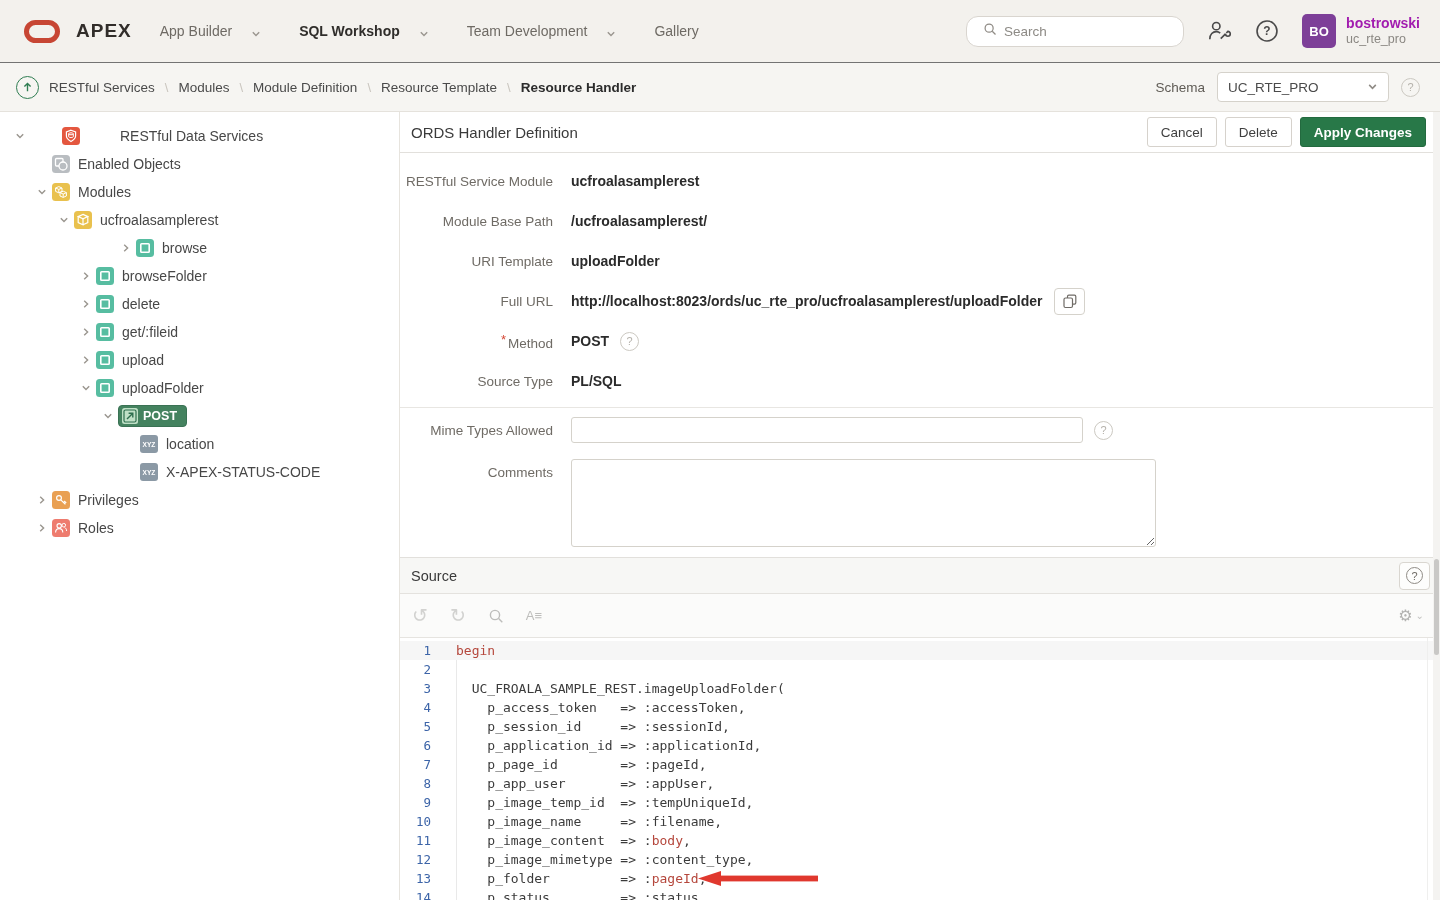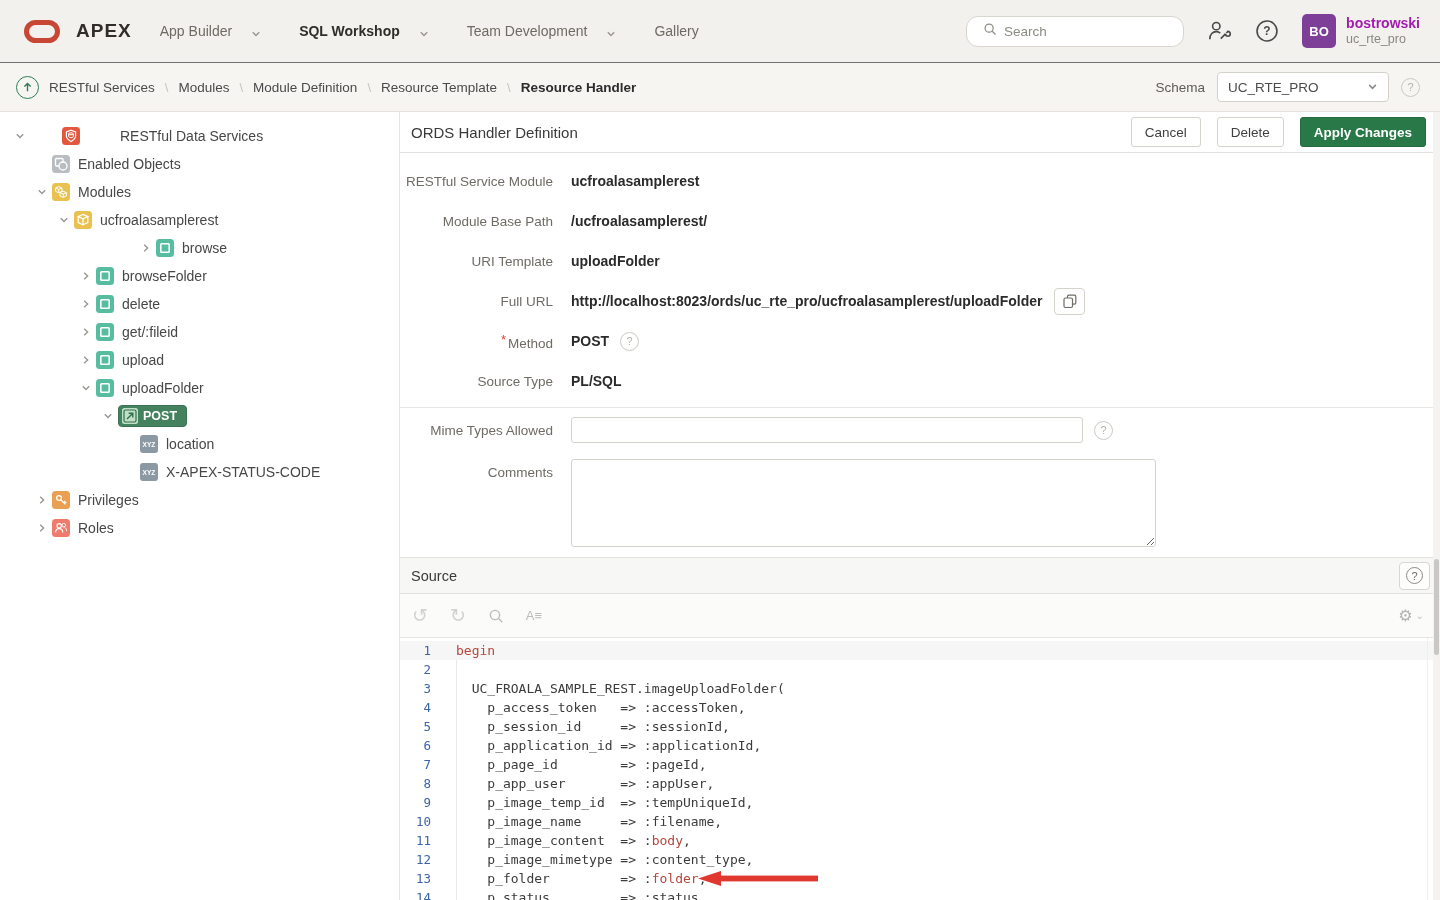--- a/index.html
+++ b/index.html
@@ -63,21 +63,21 @@
   .tree-ico { width:18px; height:18px; flex:none; margin-right:8px; }
   .tree-ico svg { display:block; }
   .post-badge { display:inline-flex; align-items:center; gap:5px; background:#44825f;
     border:1px solid #3a7254; border-radius:4px; padding:2px 9px 2px 3px; }
   .post-badge .pb-label { color:#fff; font-weight:bold; font-size:12.5px; }
 
   
   .region-header { height:41px; display:flex; align-items:center; padding:0 14px 0 11px;
     border-bottom:1px solid #e2e0dc; }
   .region-title { font-size:15px; font-weight:normal; color:#3a3a3a; }
-  .region-buttons { margin-left:auto; display:flex; align-items:center; gap:16px; }
+  .region-buttons { margin-left:auto; display:flex; align-items:center; gap:8px; }
   .btn { height:30px; padding:0 13px; border-radius:3px; font-size:13.5px; cursor:pointer;
     font-family:"Liberation Sans", sans-serif; }
   .btn.plain { background:#fff; border:1px solid #d6d2cc; color:#3f3f3f; }
   .btn.primary { background:#287848; border:1px solid #236a3f; color:#fff; font-weight:bold; }
 
   
   .fields { padding:8px 0 6px 0; border-bottom:1px solid #e8e6e2; }
   .field-row { height:40px; display:flex; align-items:center; }
   .f-label { width:153px; text-align:right; font-size:13.5px; color:#6f6b65; flex:none; }
   .req-star { color:#d54836; font-size:13px; vertical-align:4px; margin-right:2px; }
@@ -271,21 +271,21 @@
         </span>
         <span class="tree-ico">
           <svg width="18" height="18" viewBox="0 0 18 18">
             <rect width="18" height="18" rx="3.5" fill="#e9c14e"></rect>
             <path d="M9 3.4 L13.8 5.6 L9 7.8 L4.2 5.6 Z" fill="none" stroke="#fff" stroke-width="1.2"></path>
             <path d="M4.2 5.6 V11.6 L9 13.8 V7.8 M13.8 5.6 V11.6 L9 13.8" fill="none" stroke="#fff" stroke-width="1.2"></path>
           </svg>
         </span>
         <span>ucfroalasamplerest</span>
       </div>
-      <div class="tree-row" style="padding-left: 116px; margin-left: 20px;">
+      <div class="tree-row" style="padding-left: 116px;">
         <span class="tree-chev right">
           <svg width="10" height="10" viewBox="0 0 10 10">
             <path d="M1.8 3.2 L5 6.6 L8.2 3.2" fill="none" stroke="#9a968f" stroke-width="1.4"></path>
           </svg>
         </span>
         <span class="tree-ico">
           <svg width="18" height="18" viewBox="0 0 18 18">
             <rect width="18" height="18" rx="3.5" fill="#57bda1"></rect>
             <rect x="4.8" y="4.8" width="8.4" height="8.4" rx="0.8" fill="none" stroke="#fff" stroke-width="1.6"></rect>
           </svg>
@@ -520,21 +520,21 @@
           <div class="code-line"><span class="gutter-num">3</span><span class="code-text"><span>  UC_FROALA_SAMPLE_REST.imageUploadFolder(</span></span></div>
           <div class="code-line"><span class="gutter-num">4</span><span class="code-text"><span>    p_access_token   =&gt; :accessToken,</span></span></div>
           <div class="code-line"><span class="gutter-num">5</span><span class="code-text"><span>    p_session_id     =&gt; :sessionId,</span></span></div>
           <div class="code-line"><span class="gutter-num">6</span><span class="code-text"><span>    p_application_id =&gt; :applicationId,</span></span></div>
           <div class="code-line"><span class="gutter-num">7</span><span class="code-text"><span>    p_page_id        =&gt; :pageId,</span></span></div>
           <div class="code-line"><span class="gutter-num">8</span><span class="code-text"><span>    p_app_user       =&gt; :appUser,</span></span></div>
           <div class="code-line"><span class="gutter-num">9</span><span class="code-text"><span>    p_image_temp_id  =&gt; :tempUniqueId,</span></span></div>
           <div class="code-line"><span class="gutter-num">10</span><span class="code-text"><span>    p_image_name     =&gt; :filename,</span></span></div>
           <div class="code-line"><span class="gutter-num">11</span><span class="code-text"><span>    p_image_content  =&gt; :</span><span class="kw">body</span><span>,</span></span></div>
           <div class="code-line"><span class="gutter-num">12</span><span class="code-text"><span>    p_image_mimetype =&gt; :content_type,</span></span></div>
-          <div class="code-line"><span class="gutter-num">13</span><span class="code-text"><span>    p_folder         =&gt; :</span><span class="kw">folder</span><span>,</span></span></div>
+          <div class="code-line"><span class="gutter-num">13</span><span class="code-text"><span>    p_folder         =&gt; :</span><span class="kw">pageId</span><span>,</span></span></div>
           <div class="code-line"><span class="gutter-num">14</span><span class="code-text"><span>    p_status         =&gt; :status,</span></span></div>
         </div>
     </section>
 
   </main>
 
   <div class="page-scrollbar">
     <div class="thumb"></div>
   </div>
 </div>

